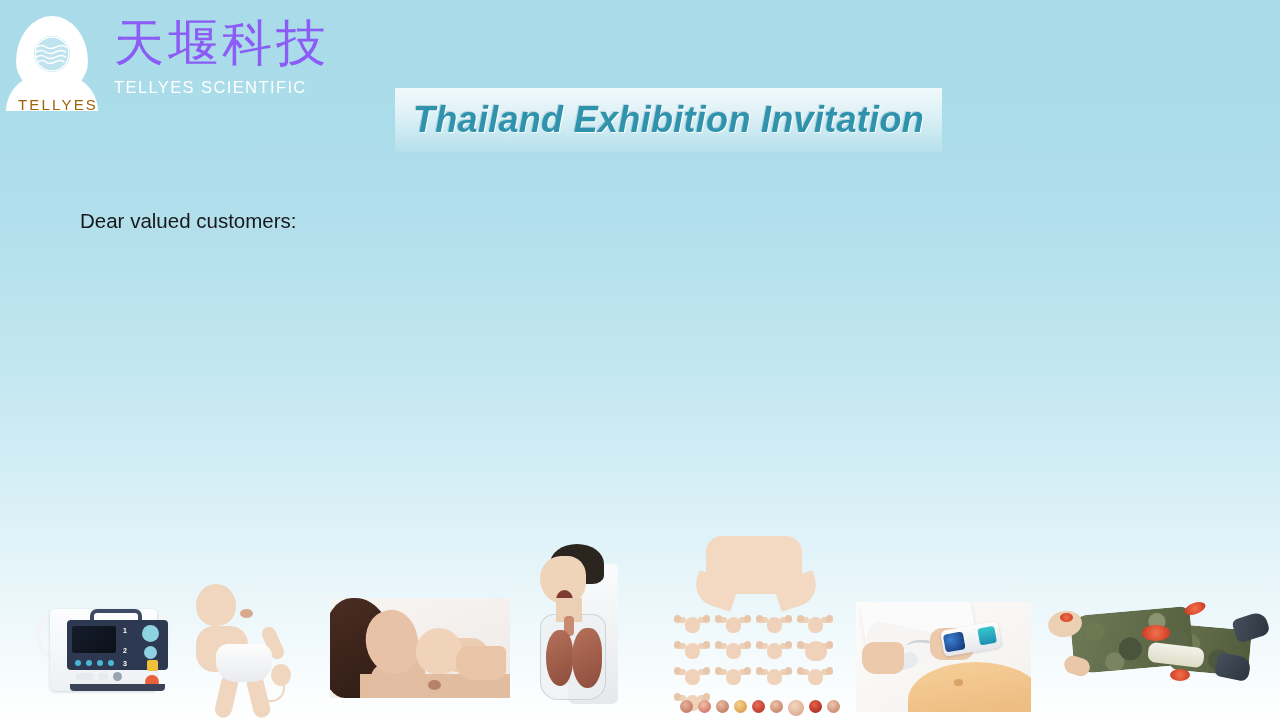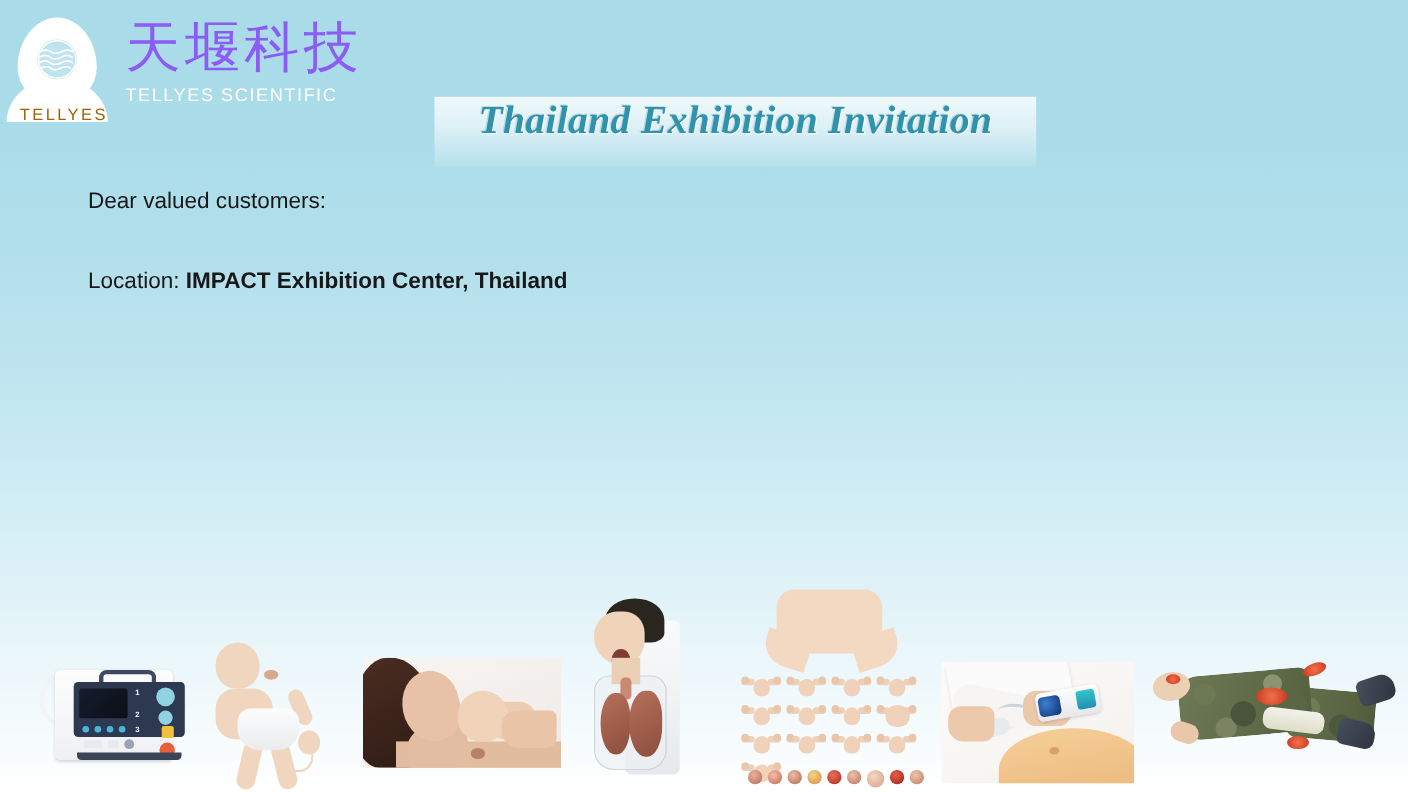--- a/index.html
+++ b/index.html
@@ -54,32 +54,32 @@
   }
 
   
   .title-box {
     position:absolute; left:395px; top:88px; width:547px; height:64px;
     background:linear-gradient(to bottom,
         rgba(255,255,255,.82) 0%,
         rgba(255,255,255,.62) 40%,
         rgba(255,255,255,.30) 78%,
         rgba(255,255,255,.10) 100%);
-    display:flex; justify-content:center;font-family:Liberation Serif, serif;
+    display:flex; align-items:center; justify-content:center;
   }
   .title-text {
     font-size:36px; font-style:italic; font-weight:bold;
     color:#2f93ad; letter-spacing:.3px;
     text-shadow:1px 1px 0 rgba(255,255,255,.85), -1px -1px 0 rgba(25,90,110,.18);
     white-space:nowrap;
   }
 
   
   .body-copy { position:absolute; left:80px; top:168px; width:1150px; color:#17181a; }
-  .line { font-size:20.5px; line-height:29px; white-space:nowrap; }
+  .line { font-size:20.5px; line-height:29px; white-space:nowrap;margin-top:38px; }
   .line.wrap { white-space:normal; width:1110px; }
   .gap-sm { height:15px; }
   .gap-md { height:29px; }
   .line b { font-weight:bold; }
 
   
   .strip { position:absolute; left:0; bottom:0; width:1280px; height:200px; }
   .item { position:absolute; }
 
   
@@ -288,21 +288,20 @@
 </div>
 
 <div class="title-box">
   <div class="title-text">Thailand Exhibition Invitation</div>
 </div>
 
 <div class="body-copy">
   <div class="line">Dear valued customers:</div>
   <div class="gap-sm"></div>
   <div class="gap-md"></div>
-  <div class="line"><span>Location: </span><b>IMPACT Exhibition Center, Thailand</b></div>
   <div class="gap-md"></div>
 </div>
 
 <div class="strip">
 
   <div class="item" id="p-defib">
     <div class="defib-cable cab-l"></div>
     <div class="defib-cable cab-r"></div>
     <div class="defib-body">
       <div class="defib-handle"></div>

